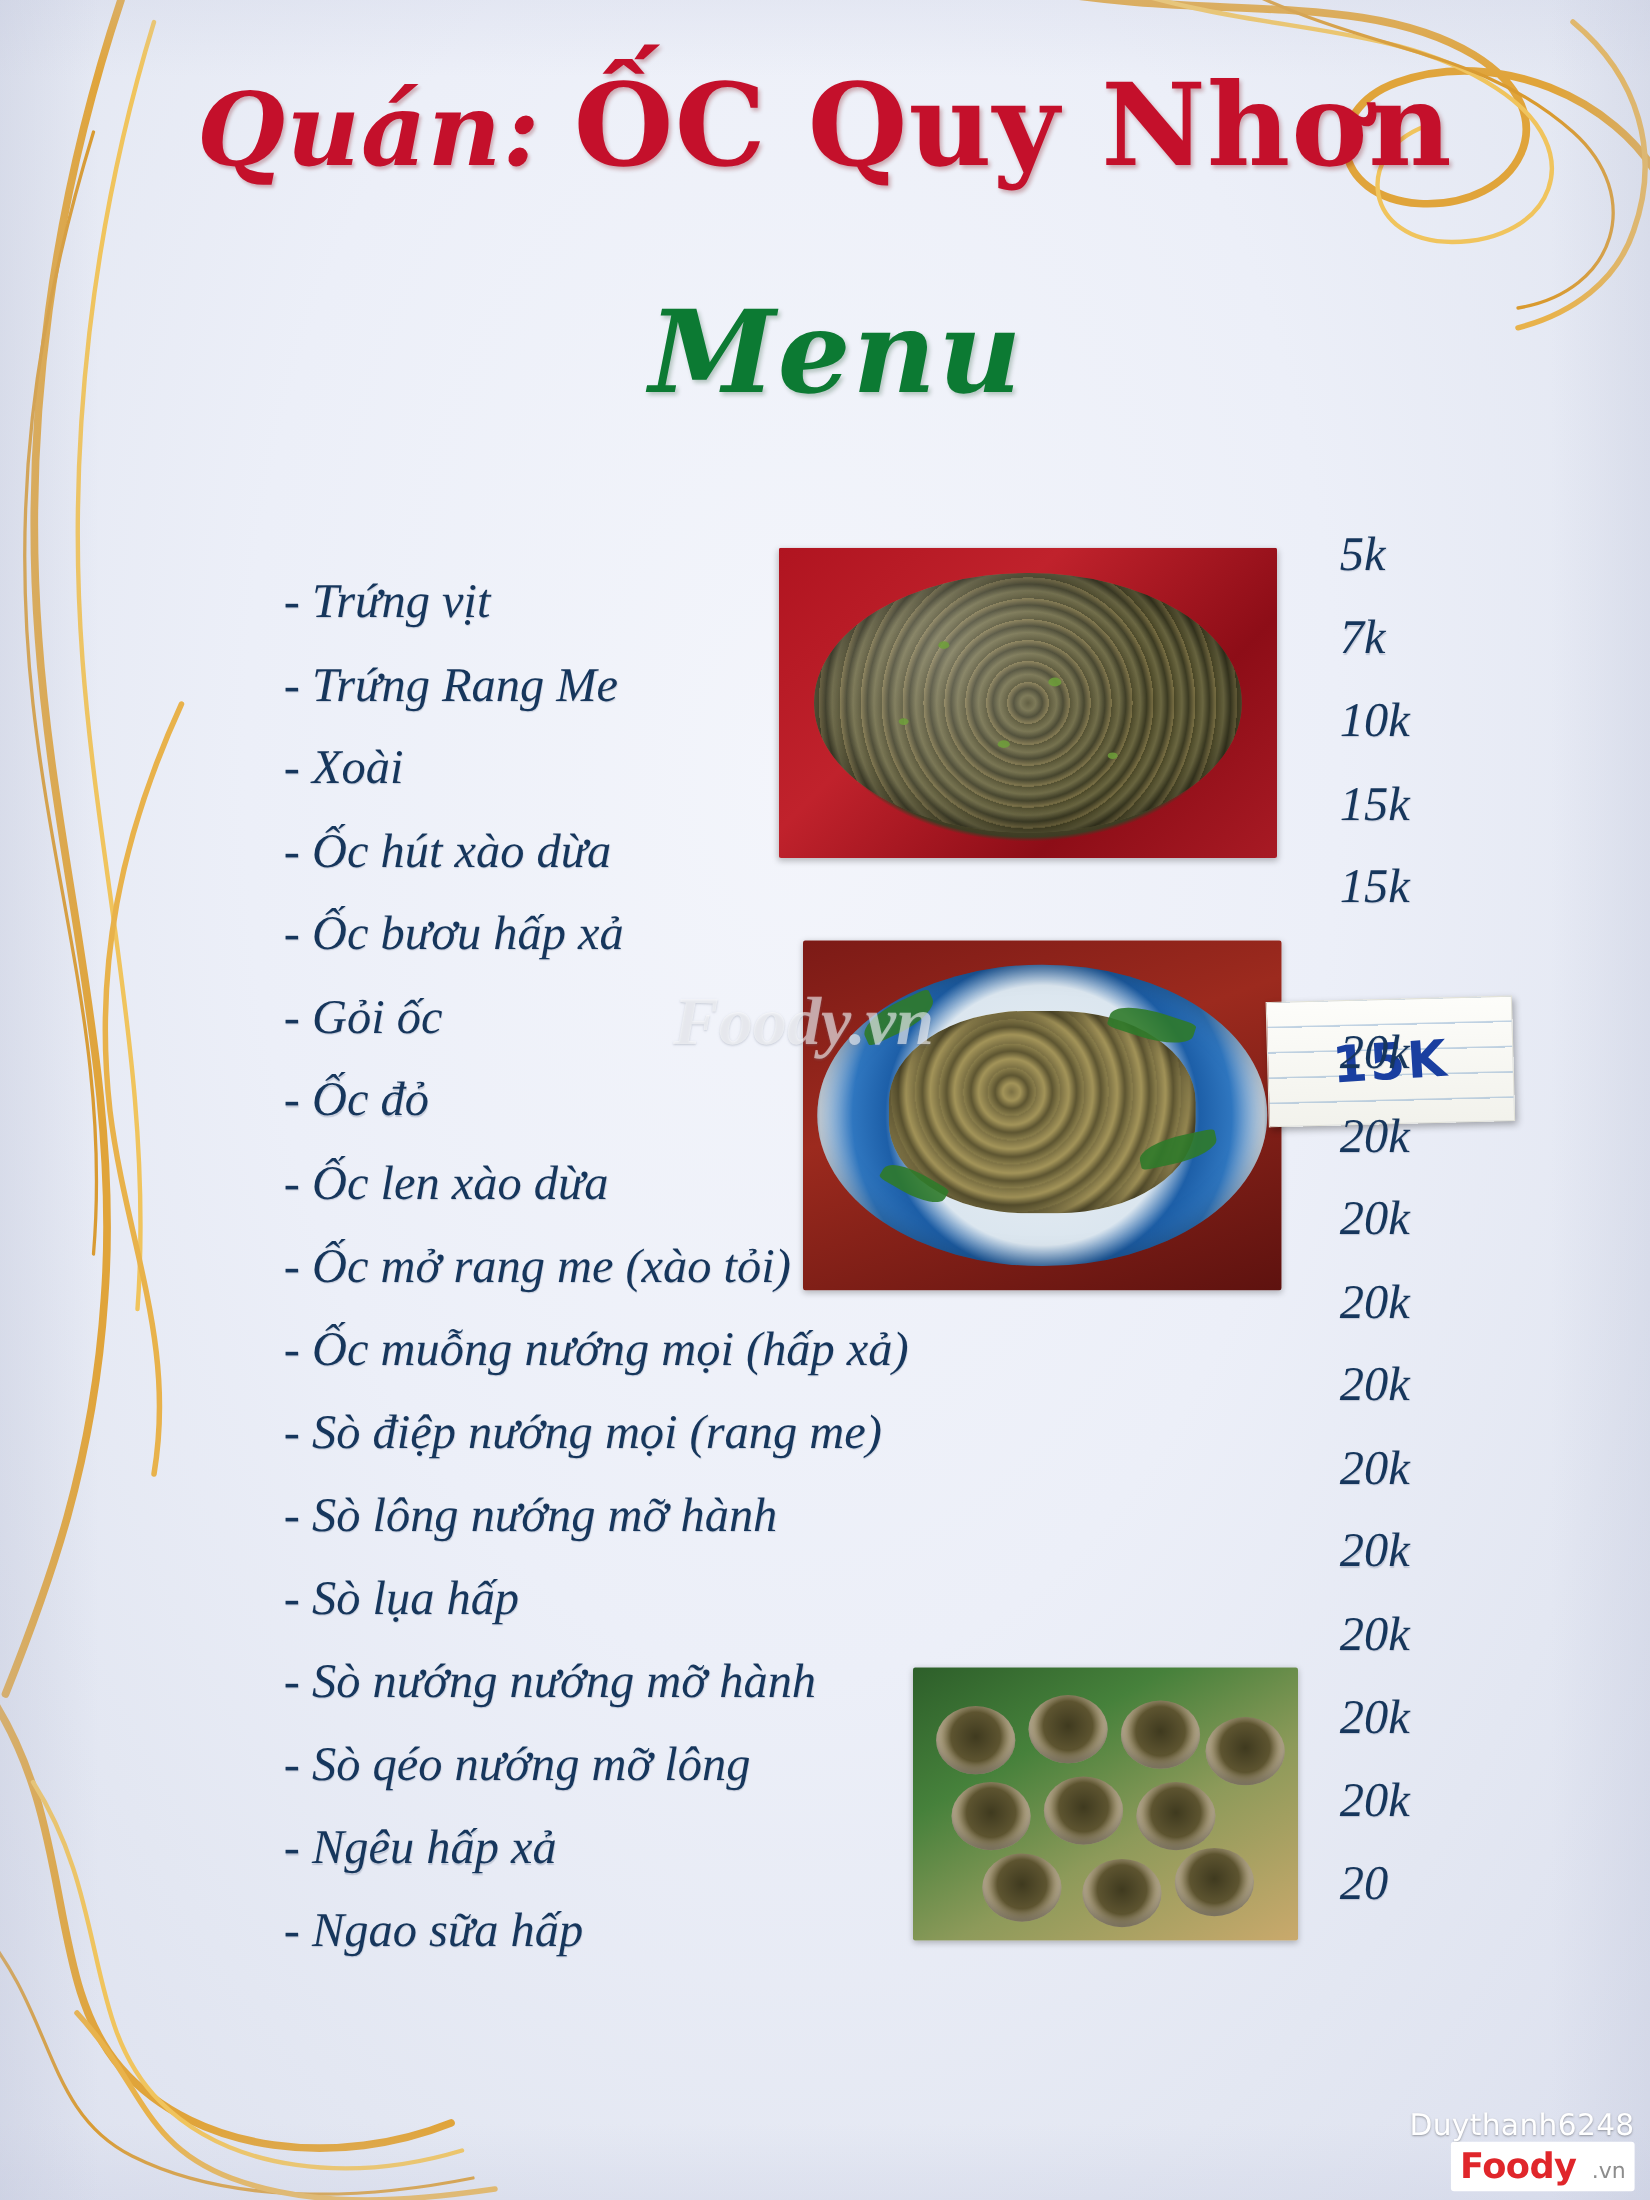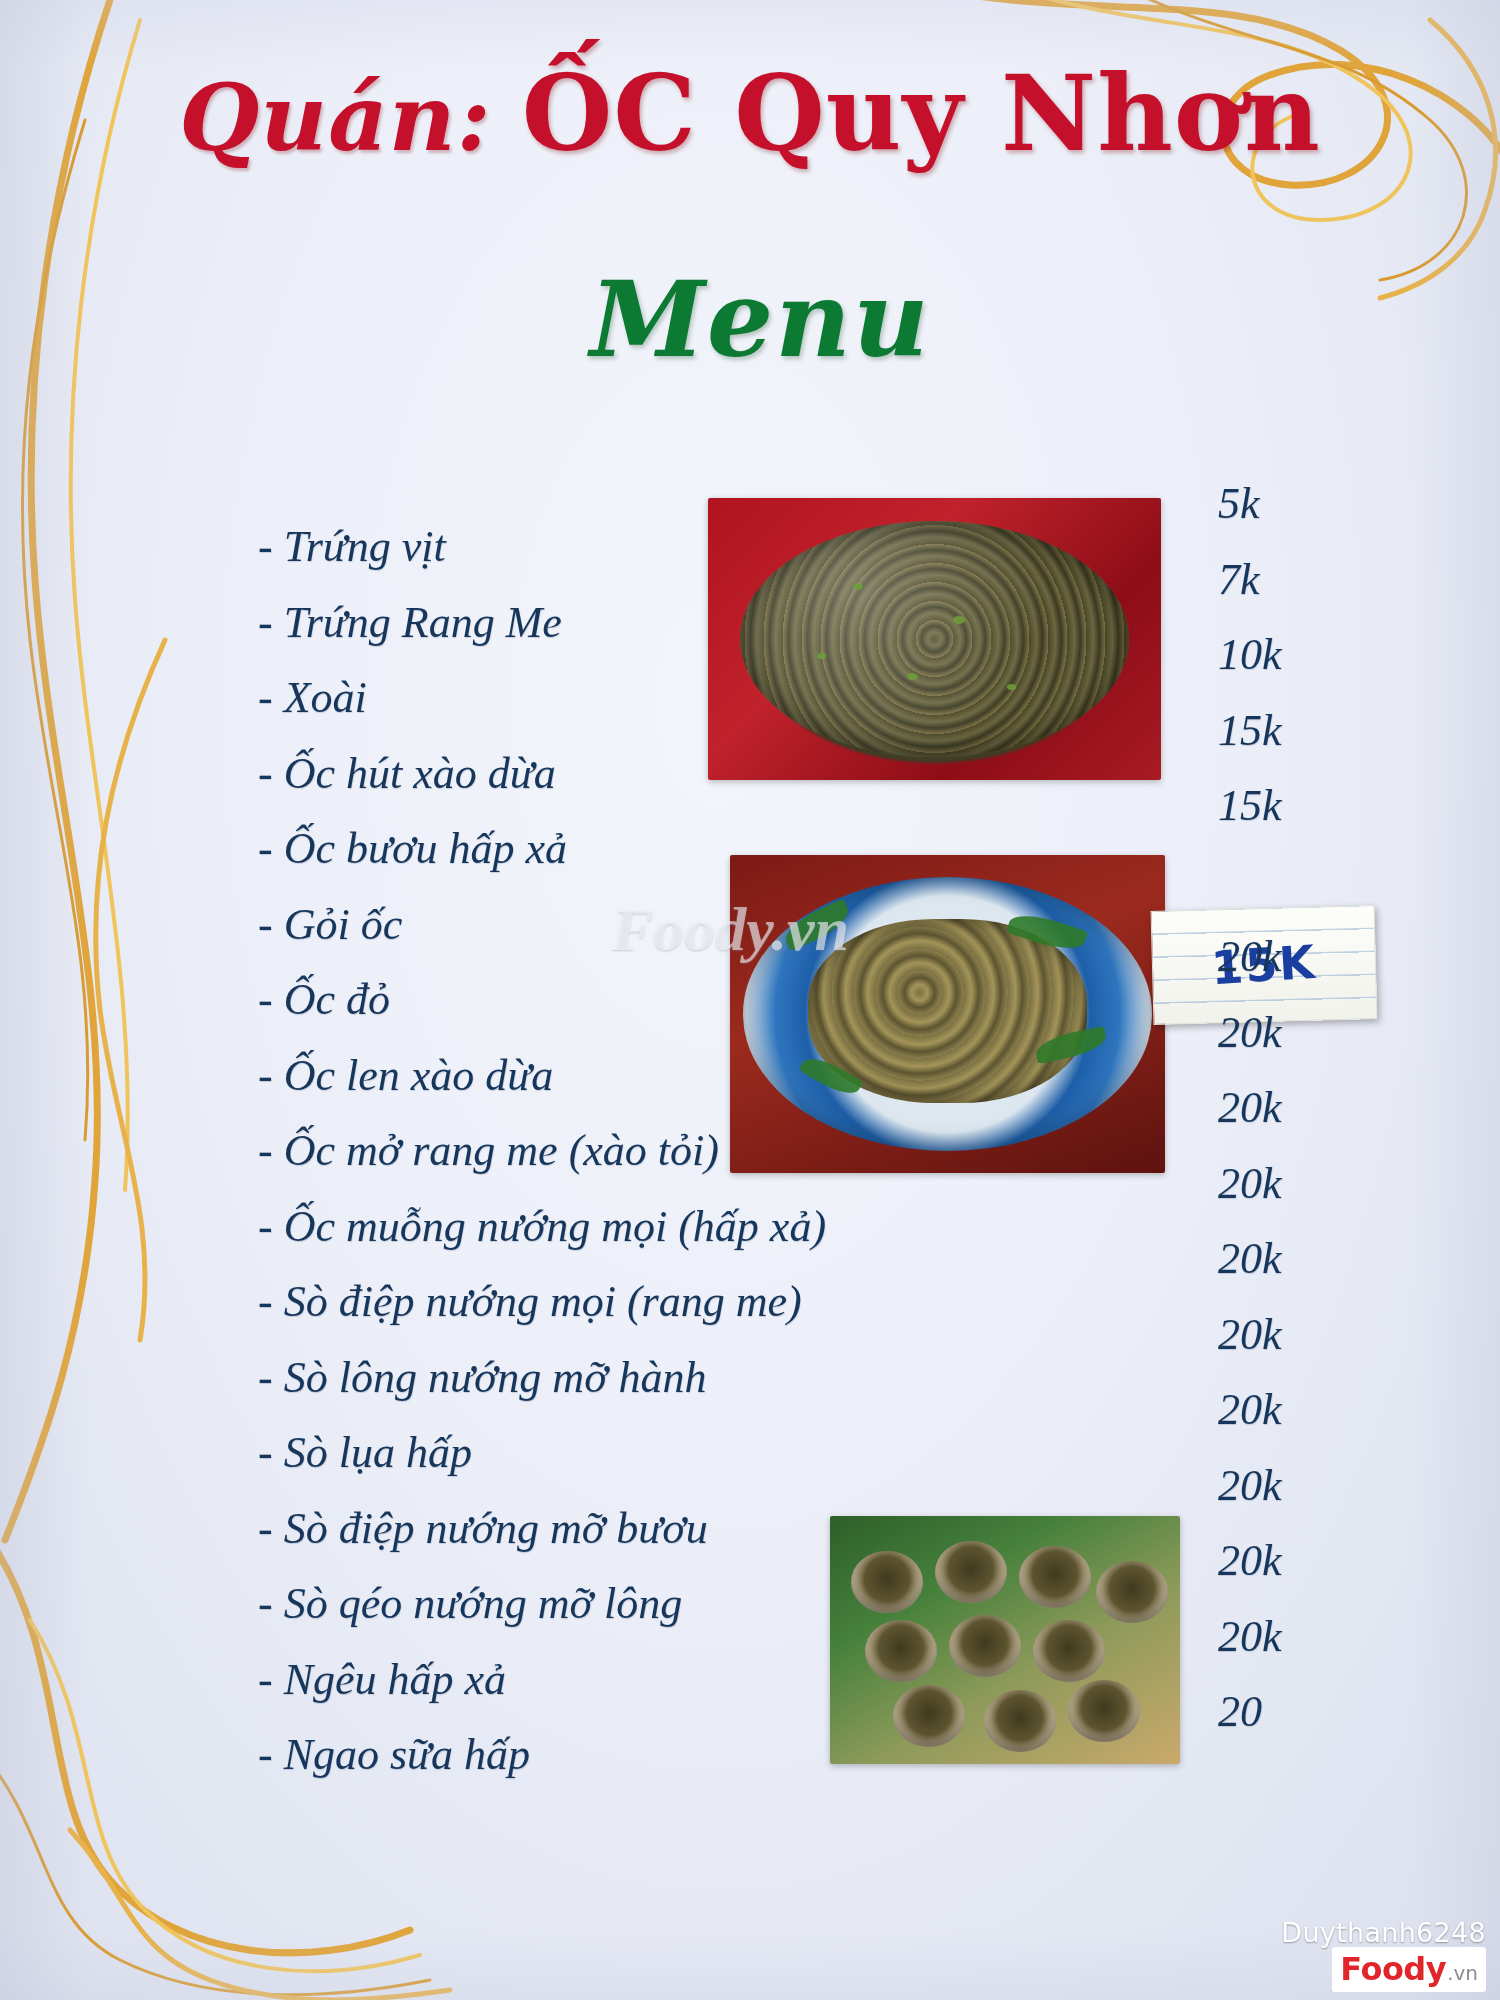--- a/index.html
+++ b/index.html
@@ -289,21 +289,21 @@
     font-family: "DejaVu Sans", sans-serif;
     font-weight: bold;
     font-size: 32px;
     color: #e0262b;
     letter-spacing: -.5px;
   }
   #foody-badge .foody-tld {
     font-family: "DejaVu Sans", sans-serif;
     font-size: 20px;
     color: #8d8d8d;
-    margin-left: 1px;
+    margin-left: 14px;
   }
 </style>
 </head>
 <body>
 
 <div id="menu-board">
 
   <svg class="swirl" id="swirl-top-right" width="620" height="330" viewBox="0 0 620 330" xmlns="http://www.w3.org/2000/svg">
     <g fill="none" stroke-linecap="round">
       <path d="M30 10 C 190 40, 330 10, 430 70 C 520 125, 470 210, 380 205 C 300 200, 290 120, 360 95 C 450 62, 560 110, 600 185" stroke="#e0a43a" stroke-width="7"></path>
@@ -422,21 +422,21 @@
     </div>
     <div class="menu-row">
       <span class="item-name">- Sò lông nướng mỡ hành</span>
       <span class="item-price">20k</span>
     </div>
     <div class="menu-row">
       <span class="item-name">- Sò lụa hấp</span>
       <span class="item-price">20k</span>
     </div>
     <div class="menu-row">
-      <span class="item-name">- Sò điệp nướng mỡ bươu</span>
+      <span class="item-name">- Sò nướng nướng mỡ hành</span>
       <span class="item-price">20k</span>
     </div>
     <div class="menu-row">
       <span class="item-name">- Sò qéo nướng mỡ lông</span>
       <span class="item-price">20k</span>
     </div>
     <div class="menu-row">
       <span class="item-name">- Ngêu hấp xả</span>
       <span class="item-price">20k</span>
     </div>

